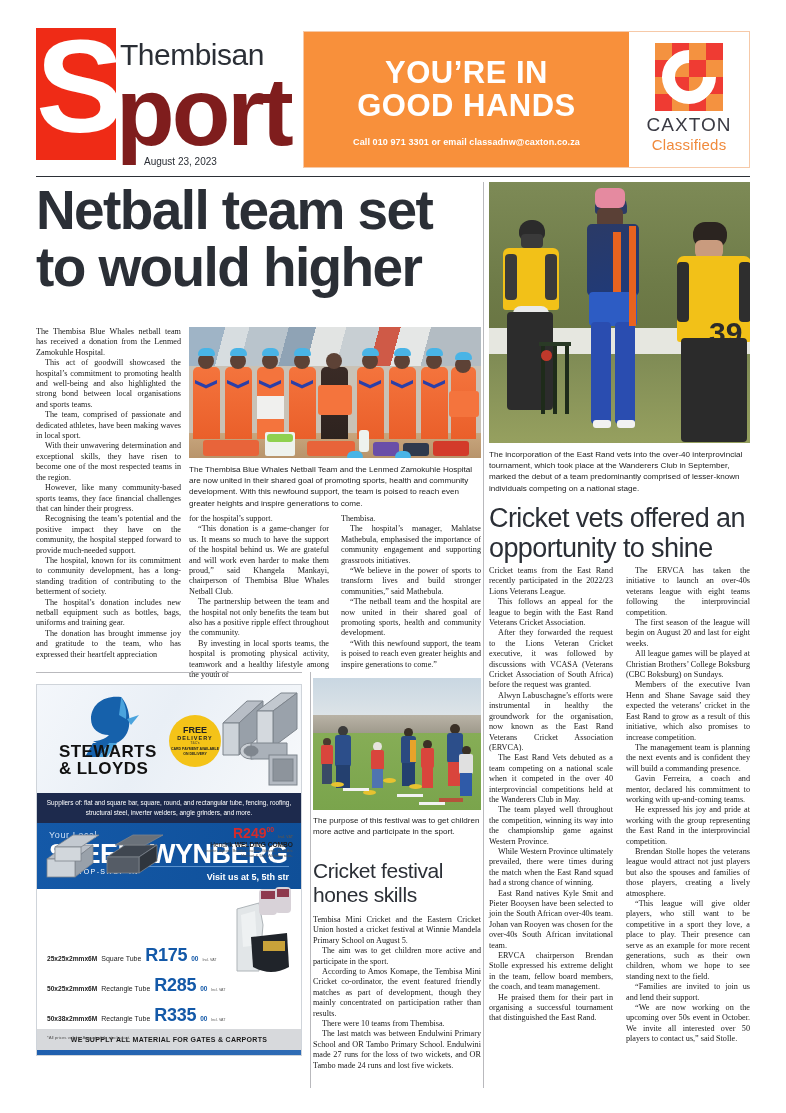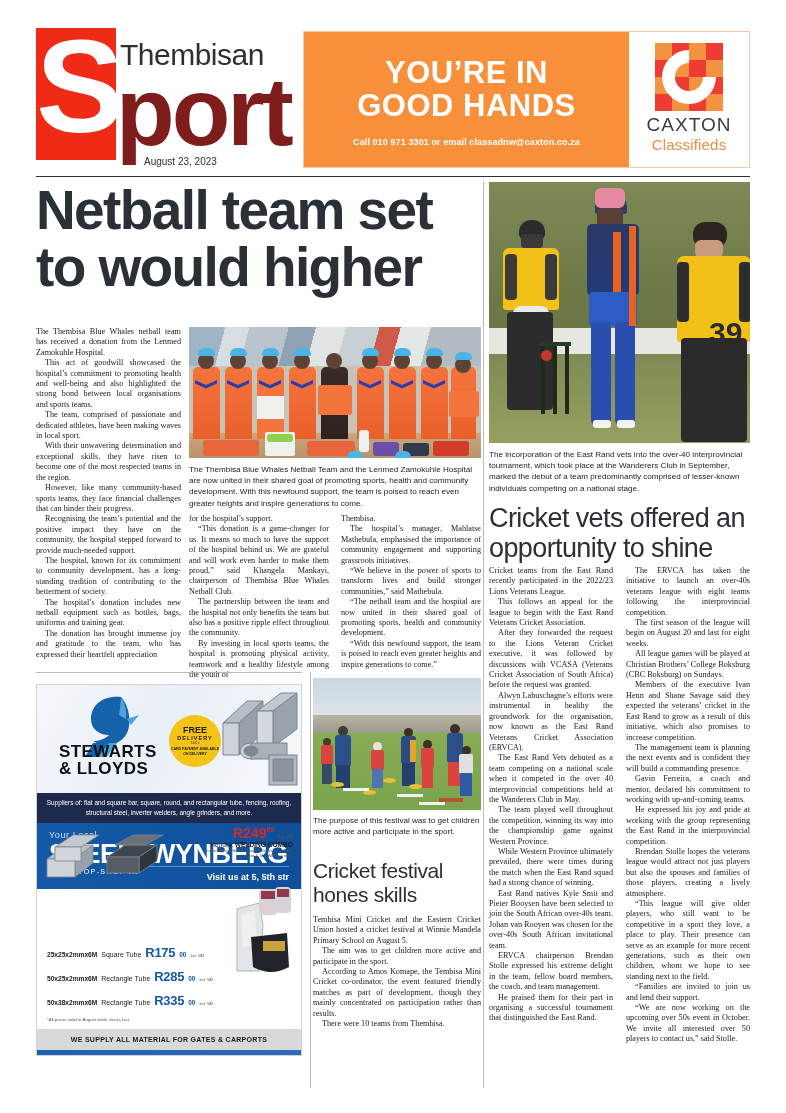--- a/index.html
+++ b/index.html
@@ -286,21 +286,21 @@
   .sl-visit-line {
     position:absolute; right:12px; bottom:22px; width:150px; height:1px; background:#5d93cd;
   }
   .sl-prices { position: relative; height: 140px; background: #fff; padding: 6px 10px; }
   .price-row {
     display:flex; align-items:baseline; gap:4px; margin-bottom:9px;
     font-family:"Liberation Sans",sans-serif;
   }
   .pr-dim { font-size:6.6px; font-weight:bold; color:#1c1c1c; }
   .pr-desc { font-size:7px; color:#1c1c1c; }
-  .pr-amt { font-size:13px; font-weight:bold; color:#1459a8; letter-spacing:-0.3px; }
+  .pr-amt { font-size:18px; font-weight:bold; color:#1459a8; letter-spacing:-0.3px; }
   .pr-cents { font-size:6.5px; font-weight:bold; color:#1459a8; vertical-align:super; }
   .pr-vat { font-size:3.6px; color:#555; }
   .pr-note { font-family:"Liberation Sans",sans-serif; font-size:4.4px; color:#555; margin-top:2px; }
   .combo {
     position:absolute; right:8px; top:-64px; text-align:right;
   }
   .combo .c-amt { font-family:"Liberation Sans",sans-serif; font-weight:bold; font-size:14px; color:#d32b2b; }
   .combo .c-cents { font-size:7px; vertical-align:super; }
   .combo .c-name { font-family:"Liberation Sans",sans-serif; font-size:6.6px; color:#1c1c1c; }
   .combo .c-name b { font-weight:bold; }
@@ -602,20 +602,21 @@
 
   <div class="caption" style="left:313px; top:815px; width:168px;">The purpose of this festival was to get children more active and participate in the sport.</div>
 
   <div class="subhead-sm" style="left:313px; top:852px; width:168px;margin-top:7px;">Cricket festival hones skills</div>
 
   <div class="col" style="left:313px; top:915px; width:168px;">
     <p class="noind">Tembisa Mini Cricket and the Eastern Cricket Union hosted a cricket festival at Winnie Mandela Primary School on August 5.</p>
     <p>The aim was to get children more active and participate in the sport.</p>
     <p>According to Amos Komape, the Tembisa Mini Cricket co-ordinator, the event featured friendly matches as part of development, though they mainly concentrated on participation rather than results.</p>
     <p>There were 10 teams from Thembisa.</p>
+    <p>The last match was between Endulwini Primary School and OR Tambo Primary School. Endulwini made 27 runs for the loss of two wickets, and OR Tambo made 24 runs and lost five wickets.</p>
   </div>
 
   <div class="ad-sl">
 
     <div class="sl-top">
 
       <svg class="sl-swan" viewBox="0 0 72 64">
         <path d="M46 4 C28 2 16 12 16 26 C16 36 24 42 34 42 C30 46 24 48 18 48 C30 56 46 52 52 40 C57 30 54 12 46 4 Z" fill="#1661ab"></path>
         <path d="M46 4 C50 10 52 18 51 26 L44 22 C45 14 46 8 46 4 Z" fill="#4aa3dd"></path>
         <path d="M52 26 L64 22 L56 32 Z" fill="#4aa3dd"></path>

